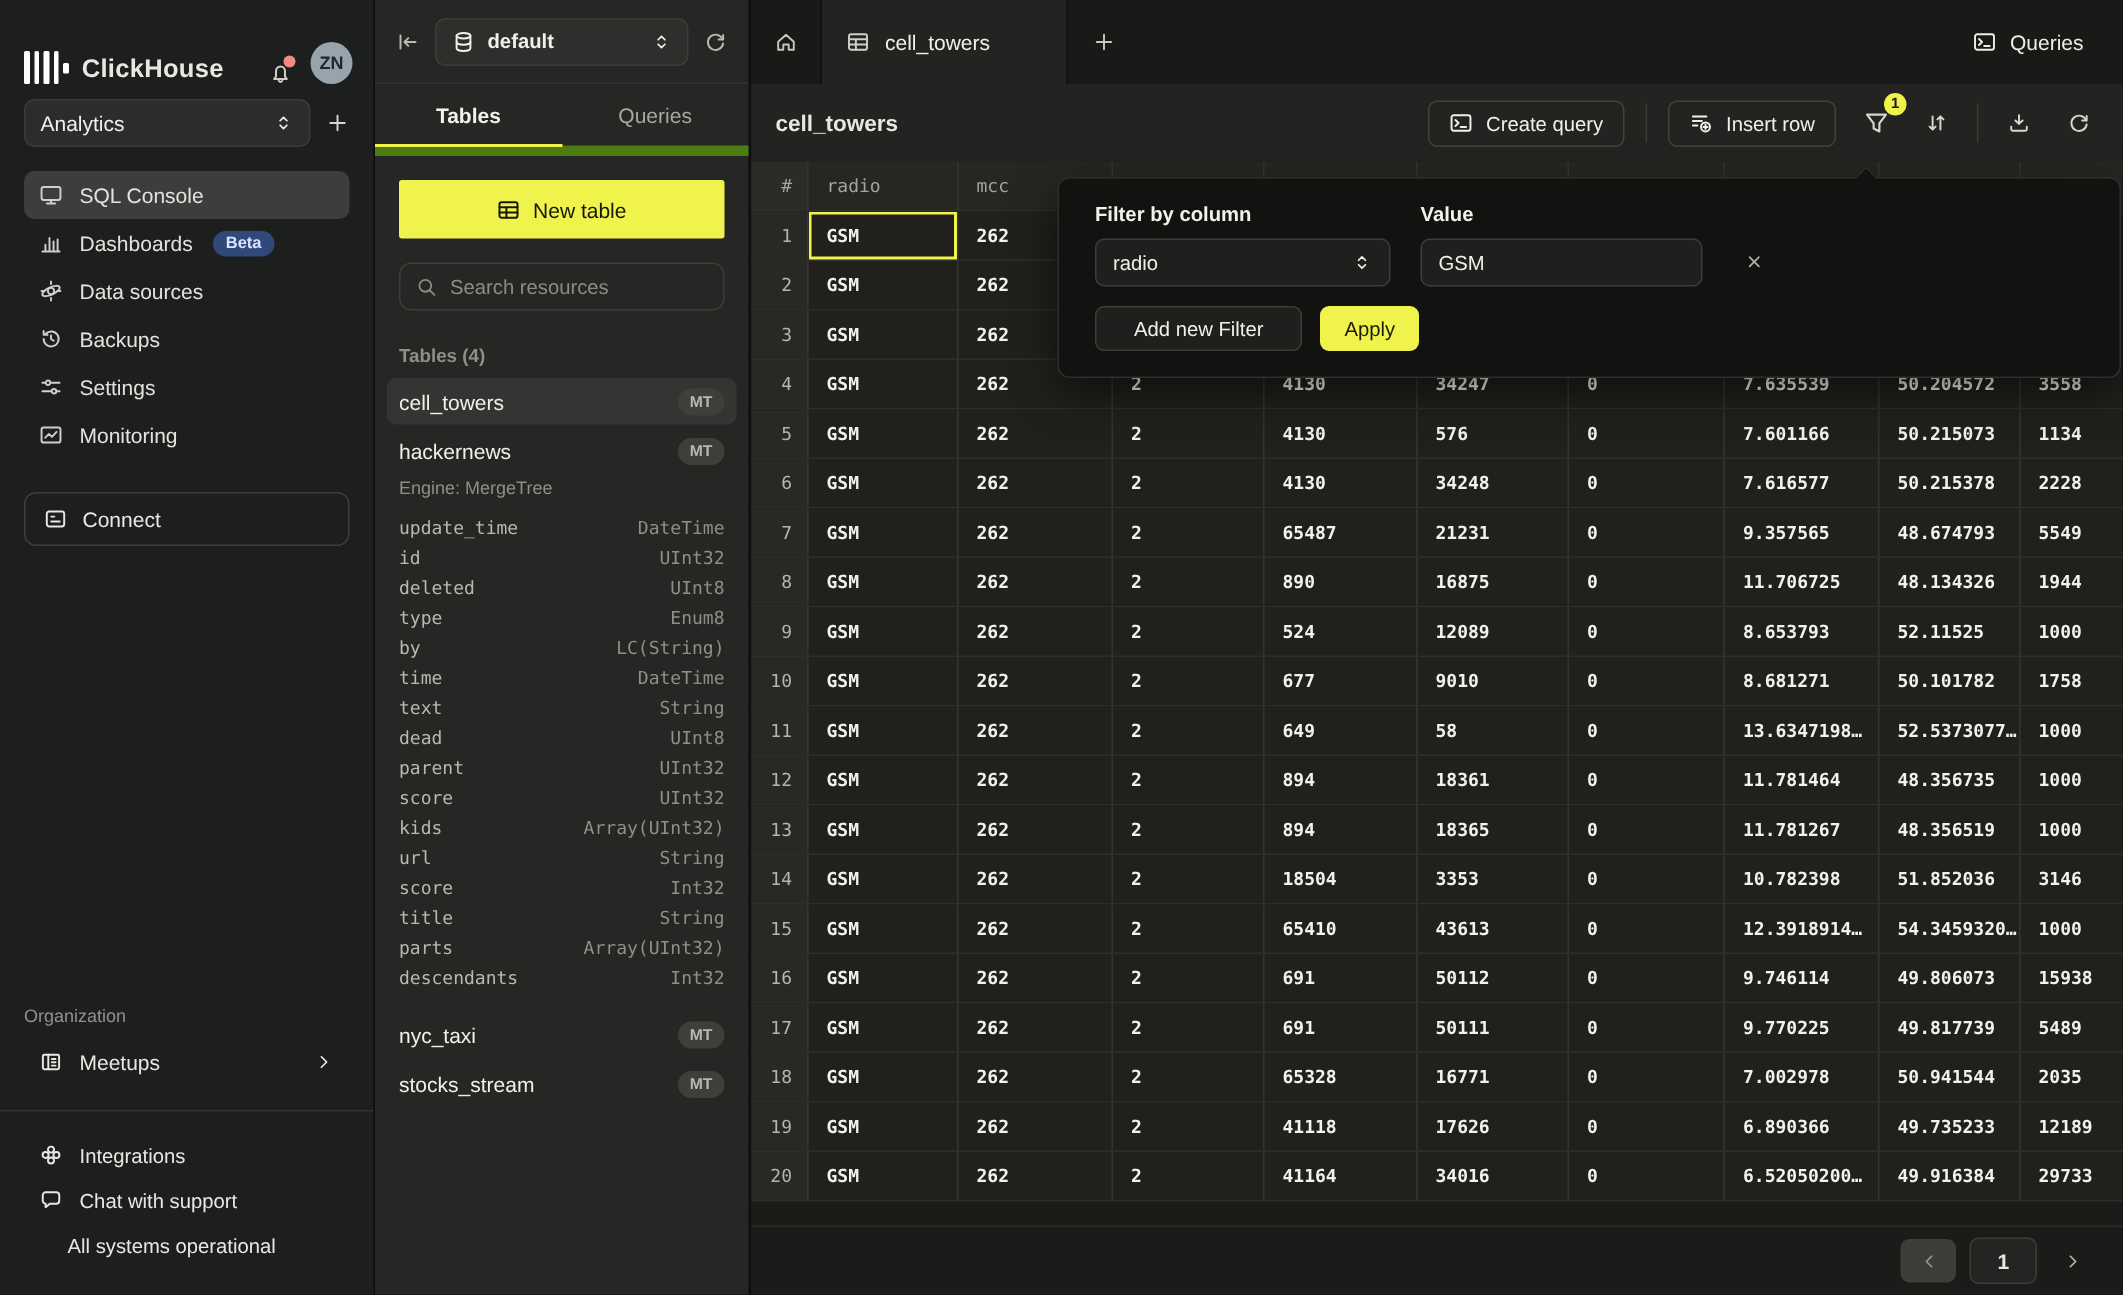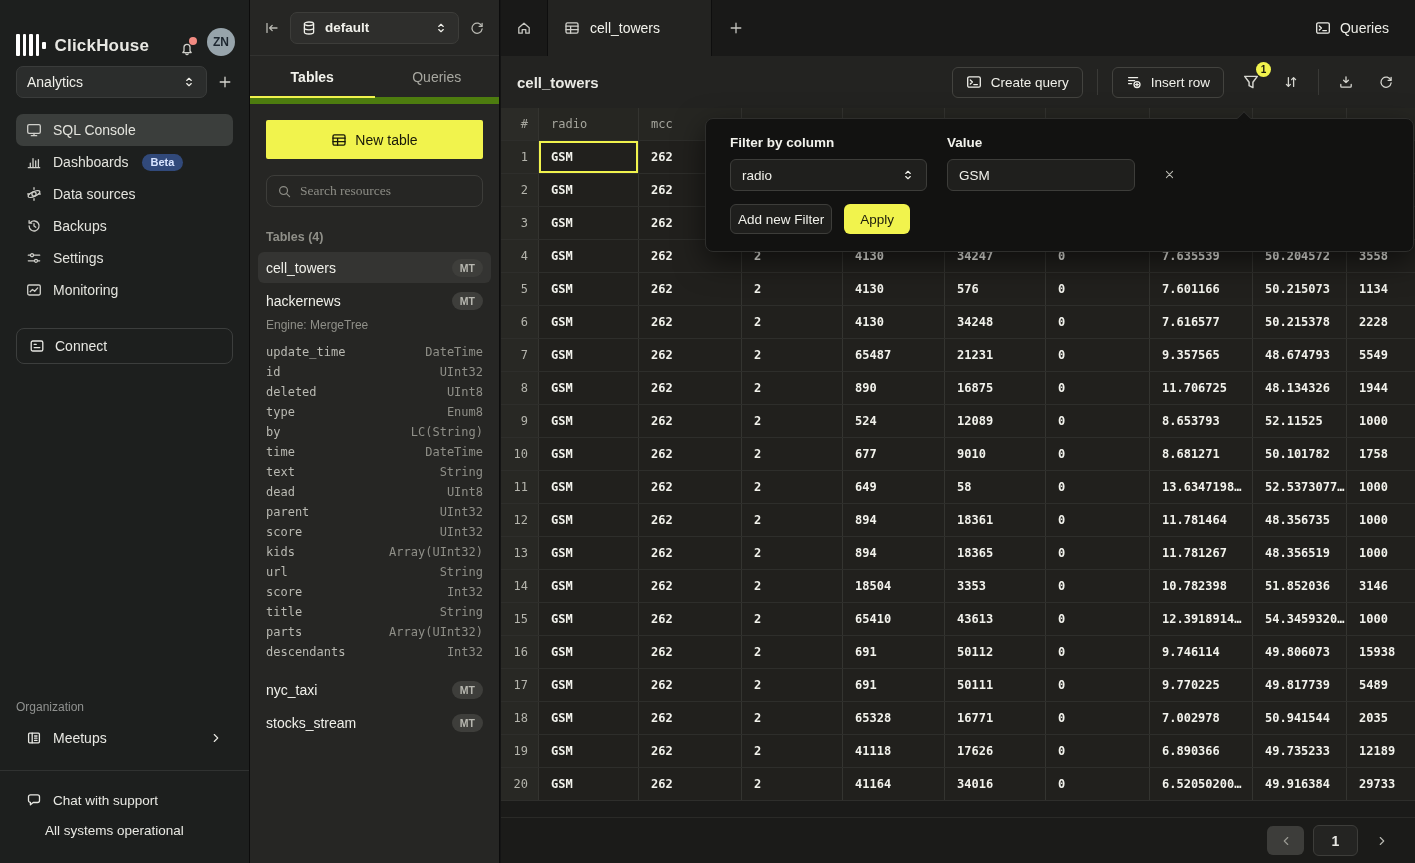--- a/index.html
+++ b/index.html
@@ -52,21 +52,21 @@
     display:flex; align-items:center; gap:8px; padding:0 10px; font-size:13.5px; font-weight:700; color:#f0f0ea; }
   .db-select .spacer { flex:1; }
   .ex-tabs { height:48px; display:flex; border-bottom:7px solid #4d7c0f; }
   .ex-tab { flex:1; display:flex; align-items:center; justify-content:center; font-size:14px; color:#a7a7a0; position:relative; }
   .ex-tab.active { color:#f2f2ec; font-weight:700; }
   .ex-tab.active::after { content:""; position:absolute; left:0; right:0; bottom:-1px; height:2.5px; background:var(--accent); }
   .ex-body { padding:16px 16px 0; overflow:hidden; }
   .new-table { height:39px; width:100%; background:var(--accent); color:#181808; border:none; border-radius:2px;
     font-size:14px; font-weight:500; display:flex; align-items:center; justify-content:center; gap:8px; }
   .search-box { margin-top:16px; height:32px; border:1px solid #3d3d3a; border-radius:8px;
-    display:flex; align-items:center; gap:8px; padding:0 10px; color:#8c8c85; font-size:13.5px;font-family:Liberation Serif, serif; }
+    display:flex; align-items:center; gap:8px; padding:0 10px; color:#8c8c85; font-size:13.5px; }
   .tables-label { margin:23px 0 8px; font-size:12.5px; font-weight:700; color:#8f8f88; }
   .tbl-item { height:31px; display:flex; align-items:center; margin:0 -8px; padding:0 8px; border-radius:6px; font-size:14px; color:#f0f0ea; }
   .tbl-item.selected { background:#343432; }
   .tbl-item .spacer { flex:1; }
   .badge-mt { background:#3e3e3b; color:#b7b7b0; font-size:10.5px; font-weight:700; padding:3px 8px; border-radius:9px; }
   .engine-line { font-size:12px; color:#8f8f88; padding:2px 0 8px; }
   .schema { padding:2px 0 10px; }
   .schema-row { height:20px; display:flex; align-items:center; font-size:12px; }
   .schema-row .fname { color:#b9b9b2; }
   .schema-row .ftype { margin-left:auto; color:#8f8f88; }
@@ -121,21 +121,21 @@
   .pp-grid { display:flex; gap:20px; }
   .pp-field { display:flex; flex-direction:column; gap:9px; }
   .pp-label { font-size:13.5px; font-weight:700; color:#f2f2ec; }
   .pp-select,.pp-input { height:32px; background:#1f1f1d; border:1px solid #3d3d3a; border-radius:6px;
     display:flex; align-items:center; padding:0 11px; font-size:13.5px; color:#f0f0ea; }
   .pp-select { width:197px; }
   .pp-select .spacer { flex:1; }
   .pp-input { width:188px; }
   .pp-close { align-self:center; margin-top:22px; margin-left:8px; color:#b9b9b2; }
   .pp-actions { display:flex; gap:12px; margin-top:13px; }
-  .pp-add { height:30px; padding:0 7px; background:#1f1f1d; border:1px solid #3d3d3a; border-radius:6px;
+  .pp-add { height:30px; padding:0 25px; background:#1f1f1d; border:1px solid #3d3d3a; border-radius:6px;
     color:#f0f0ea; font-size:13.5px; font-weight:500; display:flex; align-items:center; }
   .pp-apply { height:30px; padding:0 16px; background:var(--accent); border:none; border-radius:6px;
     color:#1c1c0c; font-size:13.5px; font-weight:500; display:flex; align-items:center; }
 </style>
 </head>
 <body>
 
 <div id="sidebar">
   <div class="sb-head">
     <span class="logo-bars">
@@ -255,20 +255,31 @@
               <path d="M6 4l4 4-4 4"></path>
             </svg>
           </span>
         </div>
       </div>
     <div class="sb-divider"></div>
     <div class="foot-list" id="foot-list">
         <div class="foot-item">
           <span class="ico">
             <svg width="16" height="16" viewBox="0 0 16 16" fill="none" stroke="currentColor" stroke-width="1.3" stroke-linecap="round" stroke-linejoin="round">
+              <circle cx="8" cy="4.4" r="2"></circle>
+              <circle cx="11.6" cy="8" r="2"></circle>
+              <circle cx="8" cy="11.6" r="2"></circle>
+              <circle cx="4.4" cy="8" r="2"></circle>
+            </svg>
+          </span>
+          <span>Integrations</span>
+        </div>
+        <div class="foot-item">
+          <span class="ico">
+            <svg width="16" height="16" viewBox="0 0 16 16" fill="none" stroke="currentColor" stroke-width="1.3" stroke-linecap="round" stroke-linejoin="round">
               <path d="M2.5 4.8a2 2 0 0 1 2-2h7a2 2 0 0 1 2 2v3.7a2 2 0 0 1-2 2H7.2L4.4 12.8v-2.3h.1a2 2 0 0 1-2-2z"></path>
             </svg>
           </span>
           <span>Chat with support</span>
         </div>
         <div class="foot-item">
           <span class="ico"><span class="status-dot"></span></span>
           <span>All systems operational</span>
         </div>
       </div>

